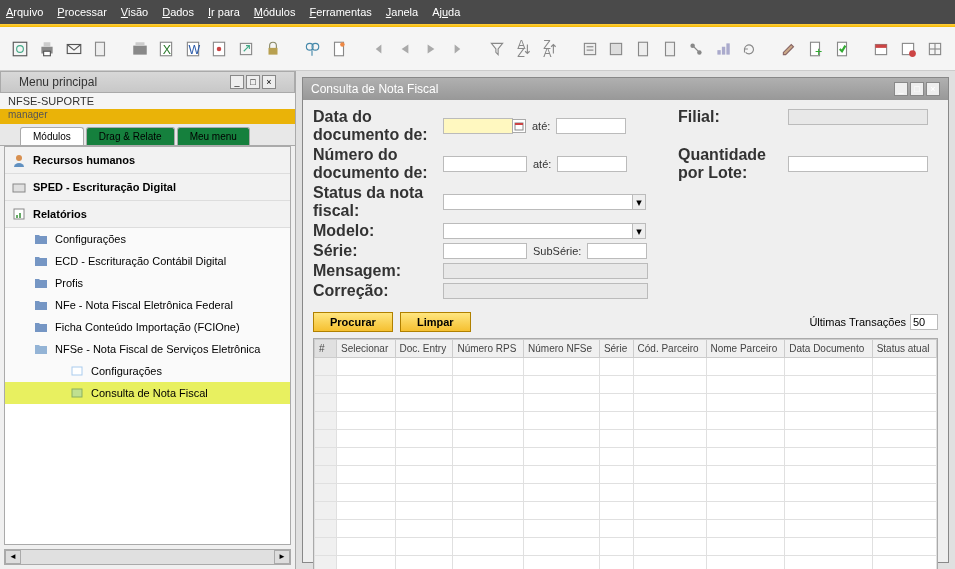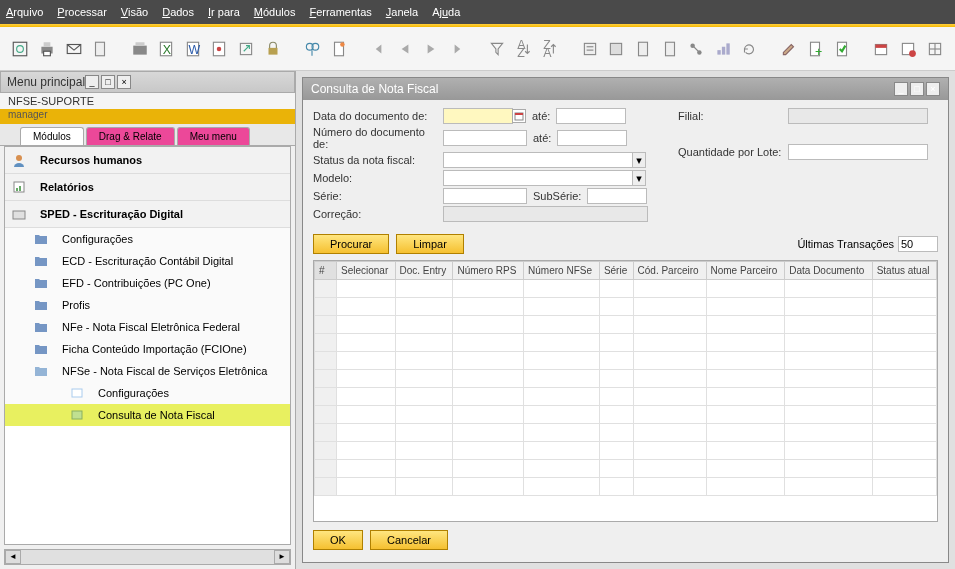--- a/index.html
+++ b/index.html
@@ -18,66 +18,66 @@
 .tool-btn { width: 24px; height: 24px; display: flex; align-items: center; justify-content: center; border: 1px solid transparent; cursor: pointer; }
 .tool-btn svg { width: 18px; height: 18px; }
 .tool-sep { width: 8px; }
 
 
 .main { display: flex; height: calc(569px - 24px - 3px - 44px); }
 .left-panel { width: 296px; background: #f0f0f0; border-right: 1px solid #aaa; display: flex; flex-direction: column; }
 .right-panel { flex: 1; background: #e0e0e0; padding: 6px; }
 
 
-.panel-header { background: linear-gradient(#d8d8d8, #c8c8c8); border: 1px solid #aaa; padding: 3px 6px; display: flex; align-items: center; }
+.panel-header { background: linear-gradient(#d8d8d8, #c8c8c8); border: 1px solid #aaa; padding: 3px 18px; display: flex; align-items: center; justify-content: space-between; }
 .panel-header-title { font-size: 12px; color: #333; }
 .win-btns { display: flex; gap: 2px; }
 .win-btn { width: 14px; height: 14px; border: 1px solid #888; background: #eee; font-size: 9px; text-align: center; line-height: 12px; cursor: pointer; }
 
 
 .subtitle { padding: 2px 8px; font-size: 11px; color: #333; background: #f5f5f5; }
 .subtitle2 { padding: 0 8px 4px; font-size: 10px; color: #555; background: #eab308; }
 
 
 .tabs { display: flex; background: #e8e8e8; padding: 3px 20px 0; border-bottom: 1px solid #aaa; }
-.tab { padding: 3px 12px; border: 1px solid #aaa; border-bottom: none; background: #ec4899; margin-right: 2px; cursor: pointer; font-size: 10px; border-radius: 3px 3px 0 0; }
+.tab { padding: 3px 12px; border: 1px solid #aaa; border-bottom: none; background: #15803d; margin-right: 2px; cursor: pointer; font-size: 10px; border-radius: 3px 3px 0 0; }
 .tab.active { background: #fff; }
 
 
 .tree { flex: 1; background: #fff; overflow: auto; border: 1px solid #aaa; margin: 0 4px 4px; }
-.tree-item { display: flex; align-items: center; padding: 4px 6px; border-bottom: 0px; cursor: pointer; gap: 7px; }
+.tree-item { display: flex; align-items: center; padding: 4px 6px; border-bottom: 0px; cursor: pointer; }
 .tree-item.top { font-weight: bold; background: #f2f2f2; border-bottom: 1px solid #ddd; padding: 6px; }
 .tree-item.sub { padding-left: 28px; background: #fafafa; }
 .tree-item.sub3 { padding-left: 64px; }
 .tree-item.selected { background: #e8f060; }
 .tree-icon { width: 16px; height: 14px; margin-right: 6px; display: inline-flex; align-items: center; justify-content: center; }
 .folder-ic { fill: #7596c4; }
 .folder-open-ic { fill: #94b4d6; }
 
 
 .form-window { background: #efefef; border: 1px solid #888; height: 100%; display: flex; flex-direction: column; }
 .form-titlebar { background: linear-gradient(#b0b0b0, #989898); color: #fff; padding: 4px 8px; display: flex; justify-content: space-between; align-items: center; }
 .form-title { font-size: 12px; }
 .form-body { padding: 8px 10px; flex: 1; display: flex; flex-direction: column; }
 
 
 .form-row { display: flex; align-items: center; margin-bottom: 2px; }
-.form-label { width: 130px; font-size: 11px; color: #333; }
+.form-label { width: 130px; font-size: 16px; color: #333; font-weight: bold; }
 .form-input { height: 16px; border: 1px solid #bbb; background: #fff; padding: 0 2px; font-size: 11px; }
 .form-input.yellow { background: #fff8c0; }
 .form-input.readonly { background: #e8e8e8; }
 .inline-label { font-size: 11px; color: #333; margin: 0 6px; }
 .cal-icon { width: 14px; height: 14px; background: #fff; border: 1px solid #aaa; display: inline-flex; align-items: center; justify-content: center; margin-left: -1px; }
 .dropdown-arrow { width: 14px; height: 16px; background: #eee; border: 1px solid #bbb; display: inline-flex; align-items: center; justify-content: center; margin-left: -1px; }
 
 .form-cols { display: flex; gap: 30px; }
 .form-col { flex: 1; }
 
 
-.btn { background: linear-gradient(#ffe680, #f5c030); border: 1px solid #b08000; padding: 3px 16px; font-size: 11px; cursor: pointer; margin-right: 4px; }
+.btn { background: linear-gradient(#ffe680, #f5c030); border: 1px solid #b08000; padding: 3px 16px; font-size: 11px; cursor: pointer; margin-right: 4px; font-weight: bold; }
 
 
 .table-wrap { flex: 1; border: 1px solid #aaa; background: #fff; margin-top: 6px; overflow: auto; }
 table { border-collapse: collapse; width: 100%; }
 th { background: #f0f0f0; border: 1px solid #ccc; padding: 3px 4px; font-weight: normal; font-size: 10px; color: #444; text-align: left; white-space: nowrap; }
 th:first-child { width: 22px; background: #e0e0e0; }
 td { border: 1px solid #e0e0e0; height: 18px; }
 td:first-child { background: #f0f0f0; width: 22px; }
 
 .bottom-btns { padding: 8px 0 4px; }
@@ -329,59 +329,51 @@
             <svg width="14" height="14" viewBox="0 0 14 14">
               <circle cx="7" cy="5" r="3" fill="#d89050"></circle>
               <path d="M2 14 a5 4 0 0 1 10 0" fill="#6090c0"></path>
             </svg>
           </span>
         <span>Recursos humanos</span>
       </div>
       <div class="tree-item top">
         <span class="tree-icon">
             <svg width="14" height="14" viewBox="0 0 14 14">
+              <rect x="1" y="4" width="12" height="8" fill="#e0e0e0" stroke="#888"></rect>
+            </svg>
+          </span>
+        <span>SPED - Escrituração Digital</span>
+      </div>
+      <div class="tree-item top">
+        <span class="tree-icon">
+            <svg width="14" height="14" viewBox="0 0 14 14">
               <rect x="2" y="2" width="10" height="10" fill="#fff" stroke="#888"></rect>
               <rect x="4" y="8" width="2" height="3" fill="#6a6"></rect>
               <rect x="7" y="6" width="2" height="5" fill="#6a6"></rect>
             </svg>
           </span>
         <span>Relatórios</span>
       </div>
-      <div class="tree-item top">
-        <span class="tree-icon">
-            <svg width="14" height="14" viewBox="0 0 14 14">
-              <rect x="1" y="4" width="12" height="8" fill="#e0e0e0" stroke="#888"></rect>
-            </svg>
-          </span>
-        <span>SPED - Escrituração Digital</span>
-      </div>
 
       <div class="tree-item sub">
         <span class="tree-icon">
             <svg width="14" height="12" viewBox="0 0 14 12">
               <path d="M1 2 h4 l1 1 h7 v8 h-12 z" class="folder-ic"></path>
             </svg>
           </span>
         <span>Configurações</span>
       </div>
       <div class="tree-item sub">
         <span class="tree-icon">
             <svg width="14" height="12" viewBox="0 0 14 12">
               <path d="M1 2 h4 l1 1 h7 v8 h-12 z" class="folder-ic"></path>
             </svg>
           </span>
         <span>ECD - Escrituração Contábil Digital</span>
-      </div>
-      <div class="tree-item sub">
-        <span class="tree-icon">
-            <svg width="14" height="12" viewBox="0 0 14 12">
-              <path d="M1 2 h4 l1 1 h7 v8 h-12 z" class="folder-ic"></path>
-            </svg>
-          </span>
-        <span>EFD - Contribuições (PC One)</span>
       </div>
       <div class="tree-item sub">
         <span class="tree-icon">
             <svg width="14" height="12" viewBox="0 0 14 12">
               <path d="M1 2 h4 l1 1 h7 v8 h-12 z" class="folder-ic"></path>
             </svg>
           </span>
         <span>Profis</span>
       </div>
       <div class="tree-item sub">
@@ -474,20 +466,24 @@
               <input class="form-input" style="width: 190px;">
               <span class="dropdown-arrow">▾</span>
             </div>
             <div class="form-row">
               <span class="form-label">Série:</span>
               <input class="form-input" style="width: 84px;">
               <span class="inline-label">SubSérie:</span>
               <input class="form-input" style="width: 60px;">
             </div>
             <div class="form-row">
+              <span class="form-label">Mensagem:</span>
+              <input class="form-input readonly" style="width: 205px;" readonly="">
+            </div>
+            <div class="form-row">
               <span class="form-label">Correção:</span>
               <input class="form-input readonly" style="width: 205px;" readonly="">
             </div>
           </div>
           <div class="form-col">
             <div class="form-row">
               <span class="form-label" style="width:110px">Filial:</span>
               <input class="form-input readonly" style="width: 140px;" readonly="">
             </div>
             <div style="height:18px"></div>
@@ -498,21 +494,21 @@
           </div>
         </div>
 
         <div style="display:flex; justify-content:space-between; align-items:flex-end; margin-top:10px;">
           <div>
             <button class="btn">Procurar</button>
             <button class="btn">Limpar</button>
           </div>
           <div class="last-trans">
             <span>Últimas Transações</span>
-            <input class="form-input" style="width: 40px;" value="50">
+            <input class="form-input" style="width: 28px;" value="50">
           </div>
         </div>
 
         <div class="table-wrap">
           <table>
             <thead>
               <tr>
                 <th>#</th>
                 <th>Selecionar</th>
                 <th>Doc. Entry</th>

